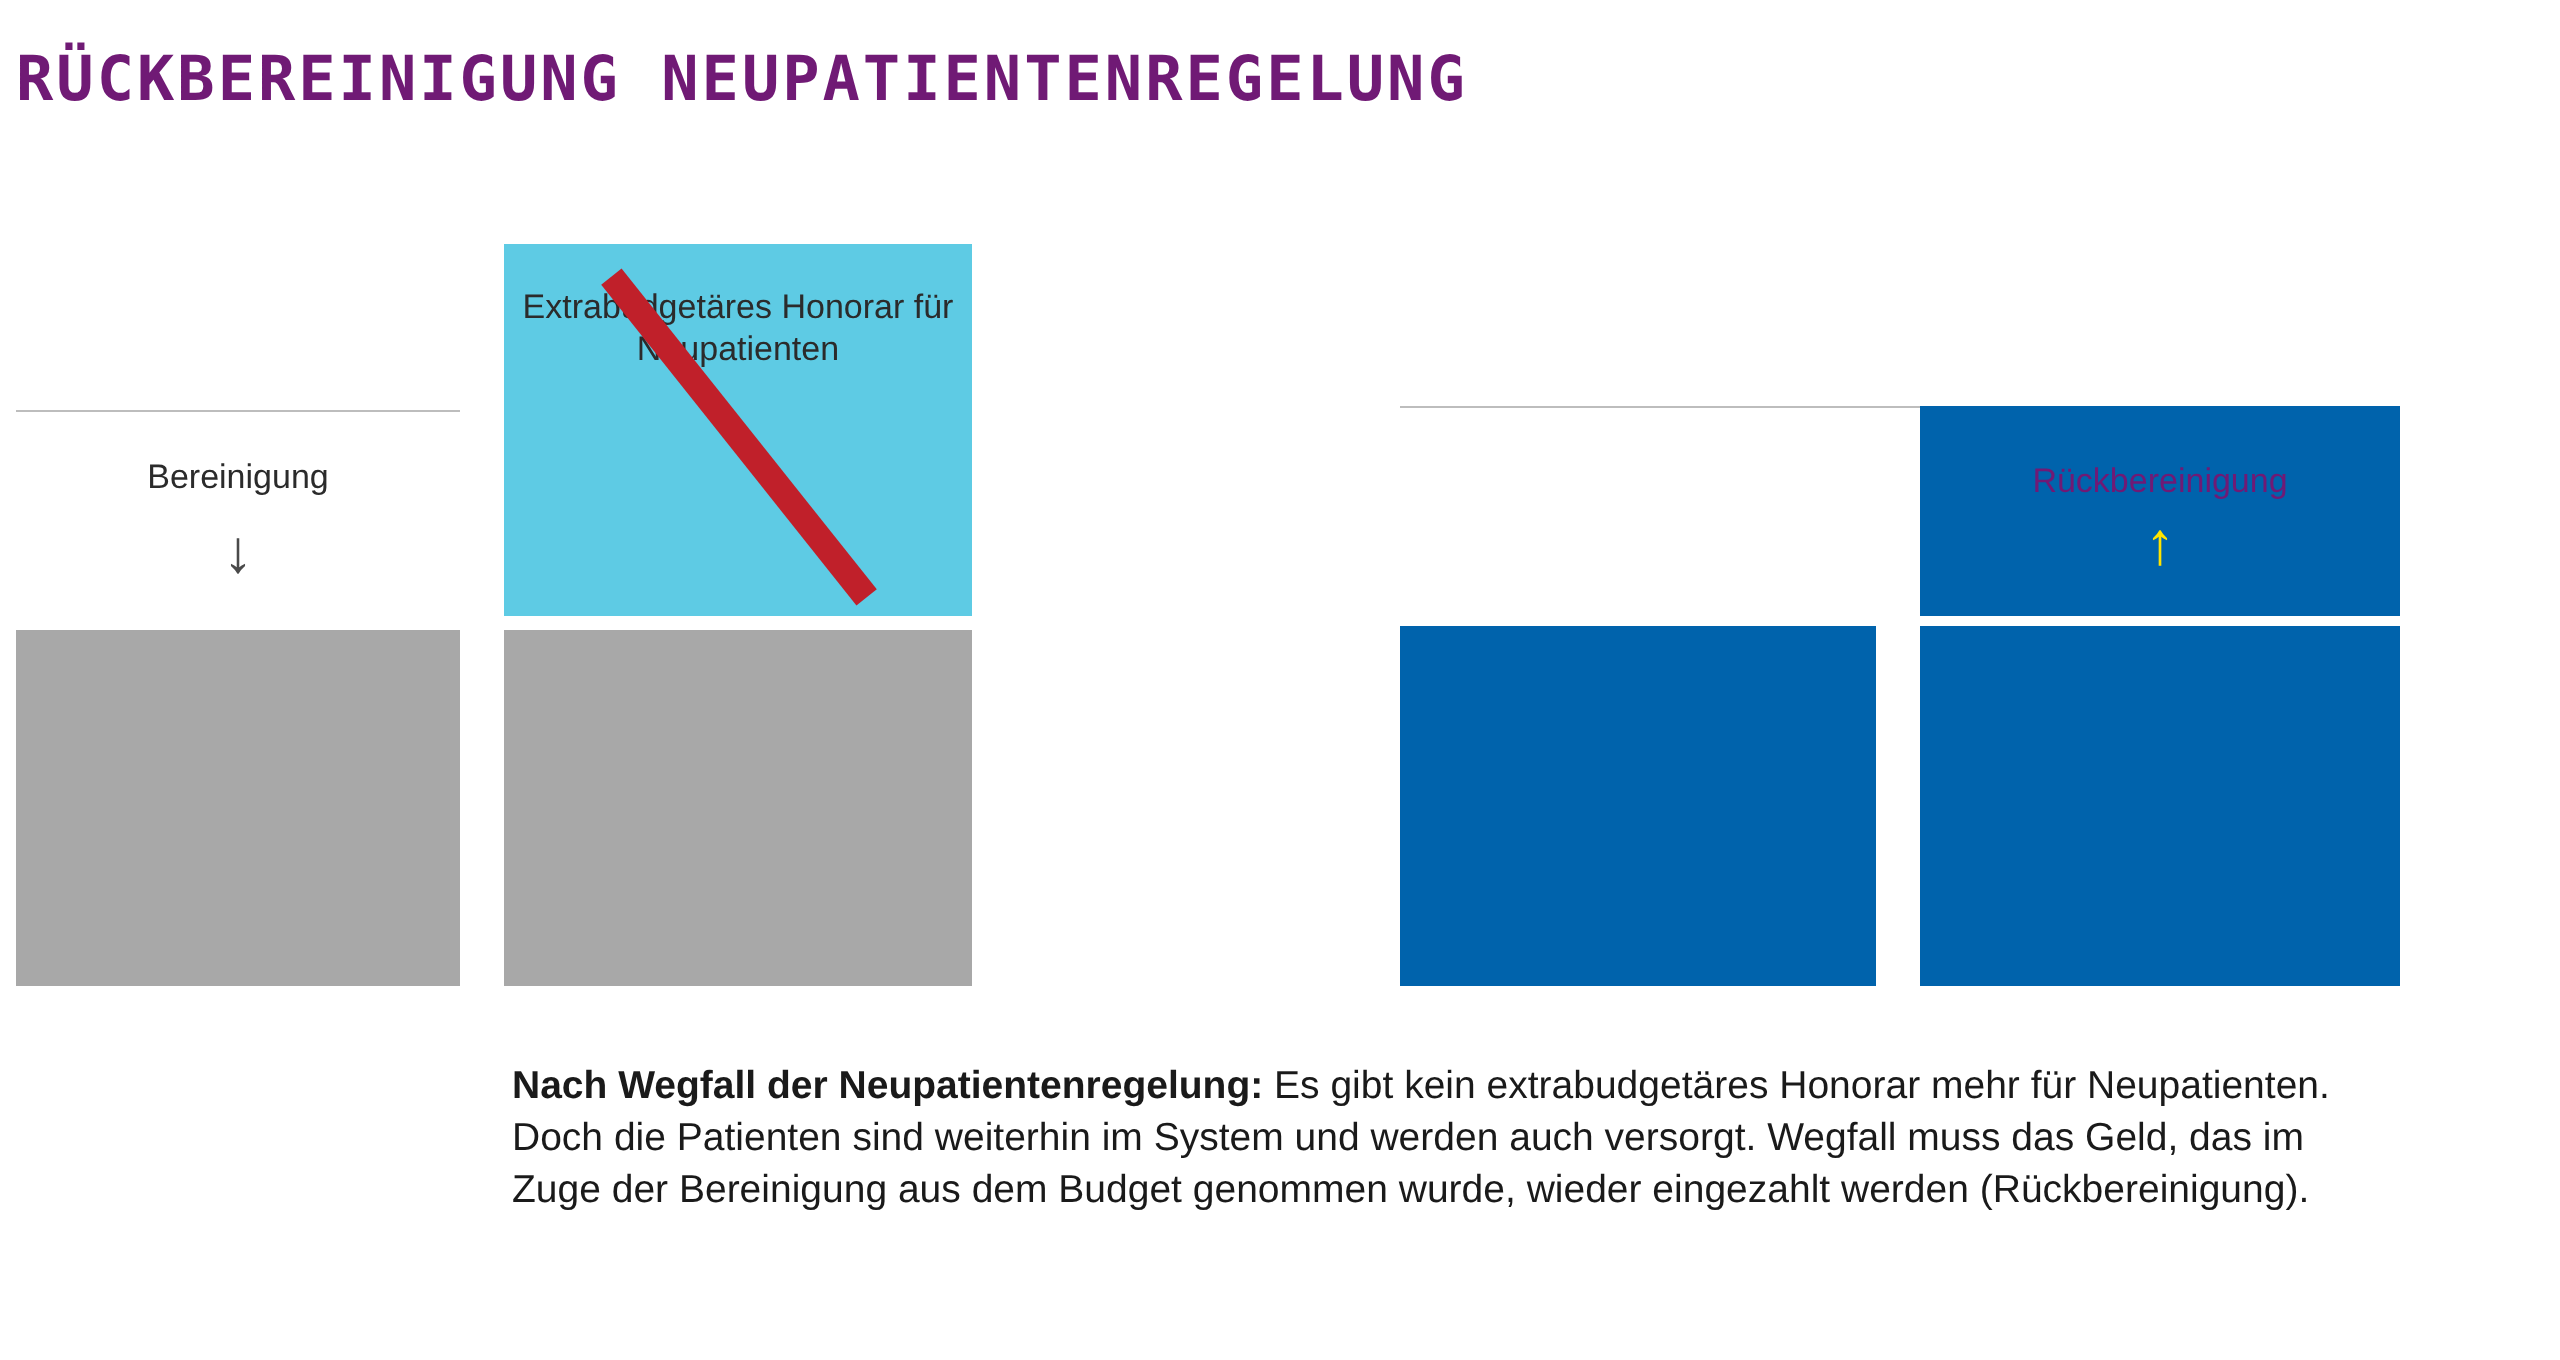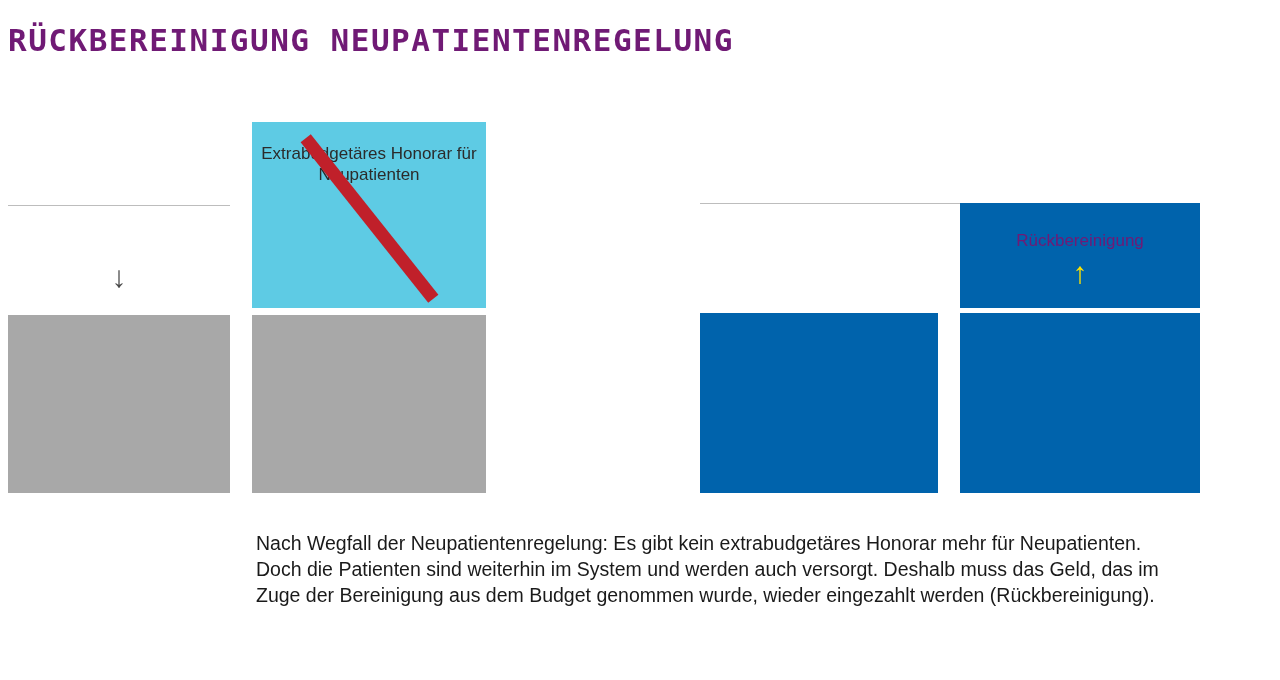--- a/index.html
+++ b/index.html
@@ -92,32 +92,33 @@
     position: absolute;
     left: 256px;
     top: 531px;
     width: 930px;
     font-size: 19.5px;
     line-height: 1.33;
     color: #1a1a1a;
   }
 
   #caption b {
-    font-weight: normal;
+    font-weight: bold;
   }
 </style>
 </head>
 <body>
 
 <div id="page-title">RÜCKBEREINIGUNG NEUPATIENTENREGELUNG</div>
 
 <div class="diagram">
 
   <div class="rule" style="left:8px; top:205px; width:222px;"></div>
 
+  <div class="label" style="left:8px; top:228px; width:222px;">Bereinigung</div>
 
   <div class="arrow" style="left:8px; top:262px; width:222px;">↓</div>
 
   <div class="block grey" style="left:8px; top:315px; width:222px; height:178px;"></div>
 
   <div class="block cyan" style="left:252px; top:122px; width:234px; height:186px;"></div>
 
   <div class="label" style="left:252px; top:143px; width:234px;">Extrabudgetäres Honorar für Neupatienten</div>
 
   <div class="block grey" style="left:252px; top:315px; width:234px; height:178px;"></div>
@@ -132,14 +133,14 @@
 
   <div class="arrow arrow-yellow" style="left:960px; top:258px; width:240px;">↑</div>
 
   <div class="block blue" style="left:700px; top:313px; width:238px; height:180px;"></div>
 
   <div class="block blue" style="left:960px; top:313px; width:240px; height:180px;"></div>
 
 </div>
 
 <div id="caption">
-  <b>Nach Wegfall der Neupatientenregelung:</b><span> Es gibt kein extrabudgetäres Honorar mehr für Neupatienten. Doch die Patienten sind weiterhin im System und werden auch versorgt. Deshalb muss das Geld, das im Zuge der Bereinigung aus dem Budget genommen wurde, wieder eingezahlt werden (Rückbereinigung).</span>
+  <b>Nach Wegfall der Neupatientenregelung:</b><span> Es gibt kein extrabudgetäres Honorar mehr für Neupatienten. Doch die Patienten sind weiterhin im System und werden auch versorgt. Wegfall muss das Geld, das im Zuge der Bereinigung aus dem Budget genommen wurde, wieder eingezahlt werden (Rückbereinigung).</span>
 </div>
 
 </body></html>

